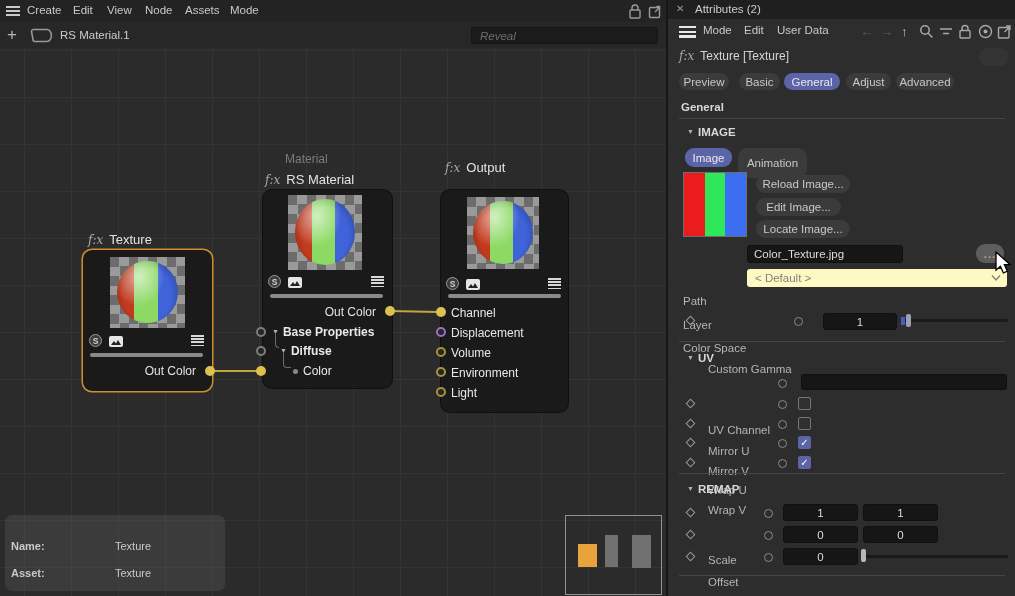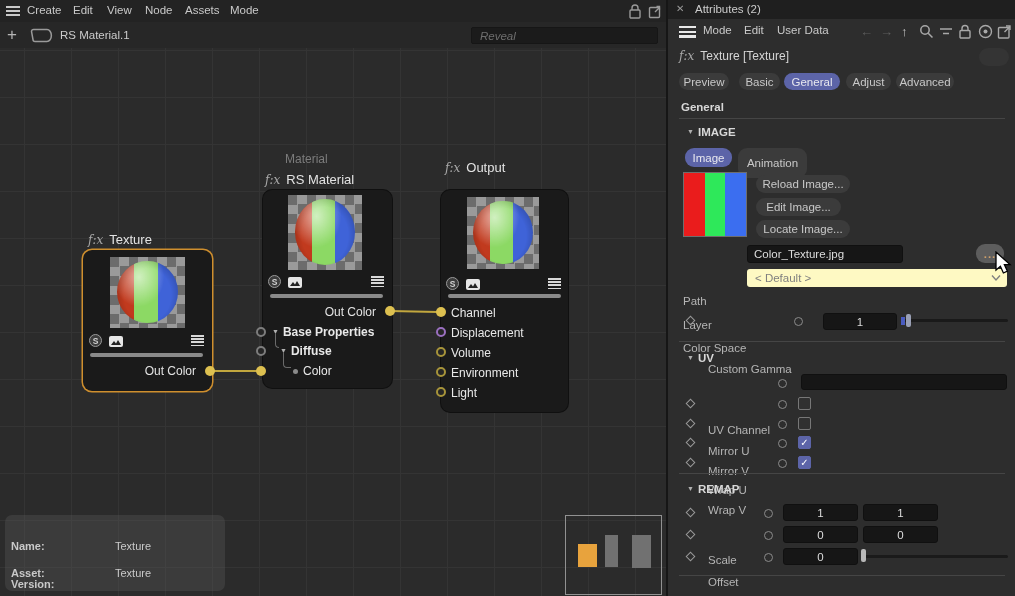--- a/index.html
+++ b/index.html
@@ -200,21 +200,20 @@
     </div>
     <div class="port-f" style="left:436px;top:259px"></div>
     <div class="port-r port-p" style="left:436px;top:279px"></div>
     <div class="port-r" style="left:436px;top:299px"></div>
     <div class="port-r" style="left:436px;top:319px"></div>
     <div class="port-r" style="left:436px;top:339px"></div>
 
     <div id="info-panel">
       <div class="info-row" style="top:25px"><span class="il">Name:</span><span class="iv">Texture</span></div>
       <div class="info-row" style="top:52px"><span class="il">Asset:</span><span class="iv">Texture</span></div>
-      <div class="info-row" style="top:63px"><span class="il">Version:</span><span class="iv"></span></div>
     </div>
 
     <div id="minimap">
       <div class="mm-node" style="left:12px;top:28px;width:19px;height:23px;background:#e8a33d"></div>
       <div class="mm-node" style="left:39px;top:19px;width:13px;height:32px;background:#717171"></div>
       <div class="mm-node" style="left:66px;top:19px;width:19px;height:33px;background:#717171"></div>
     </div>
   </div>
 
   <div id="divider"></div>

